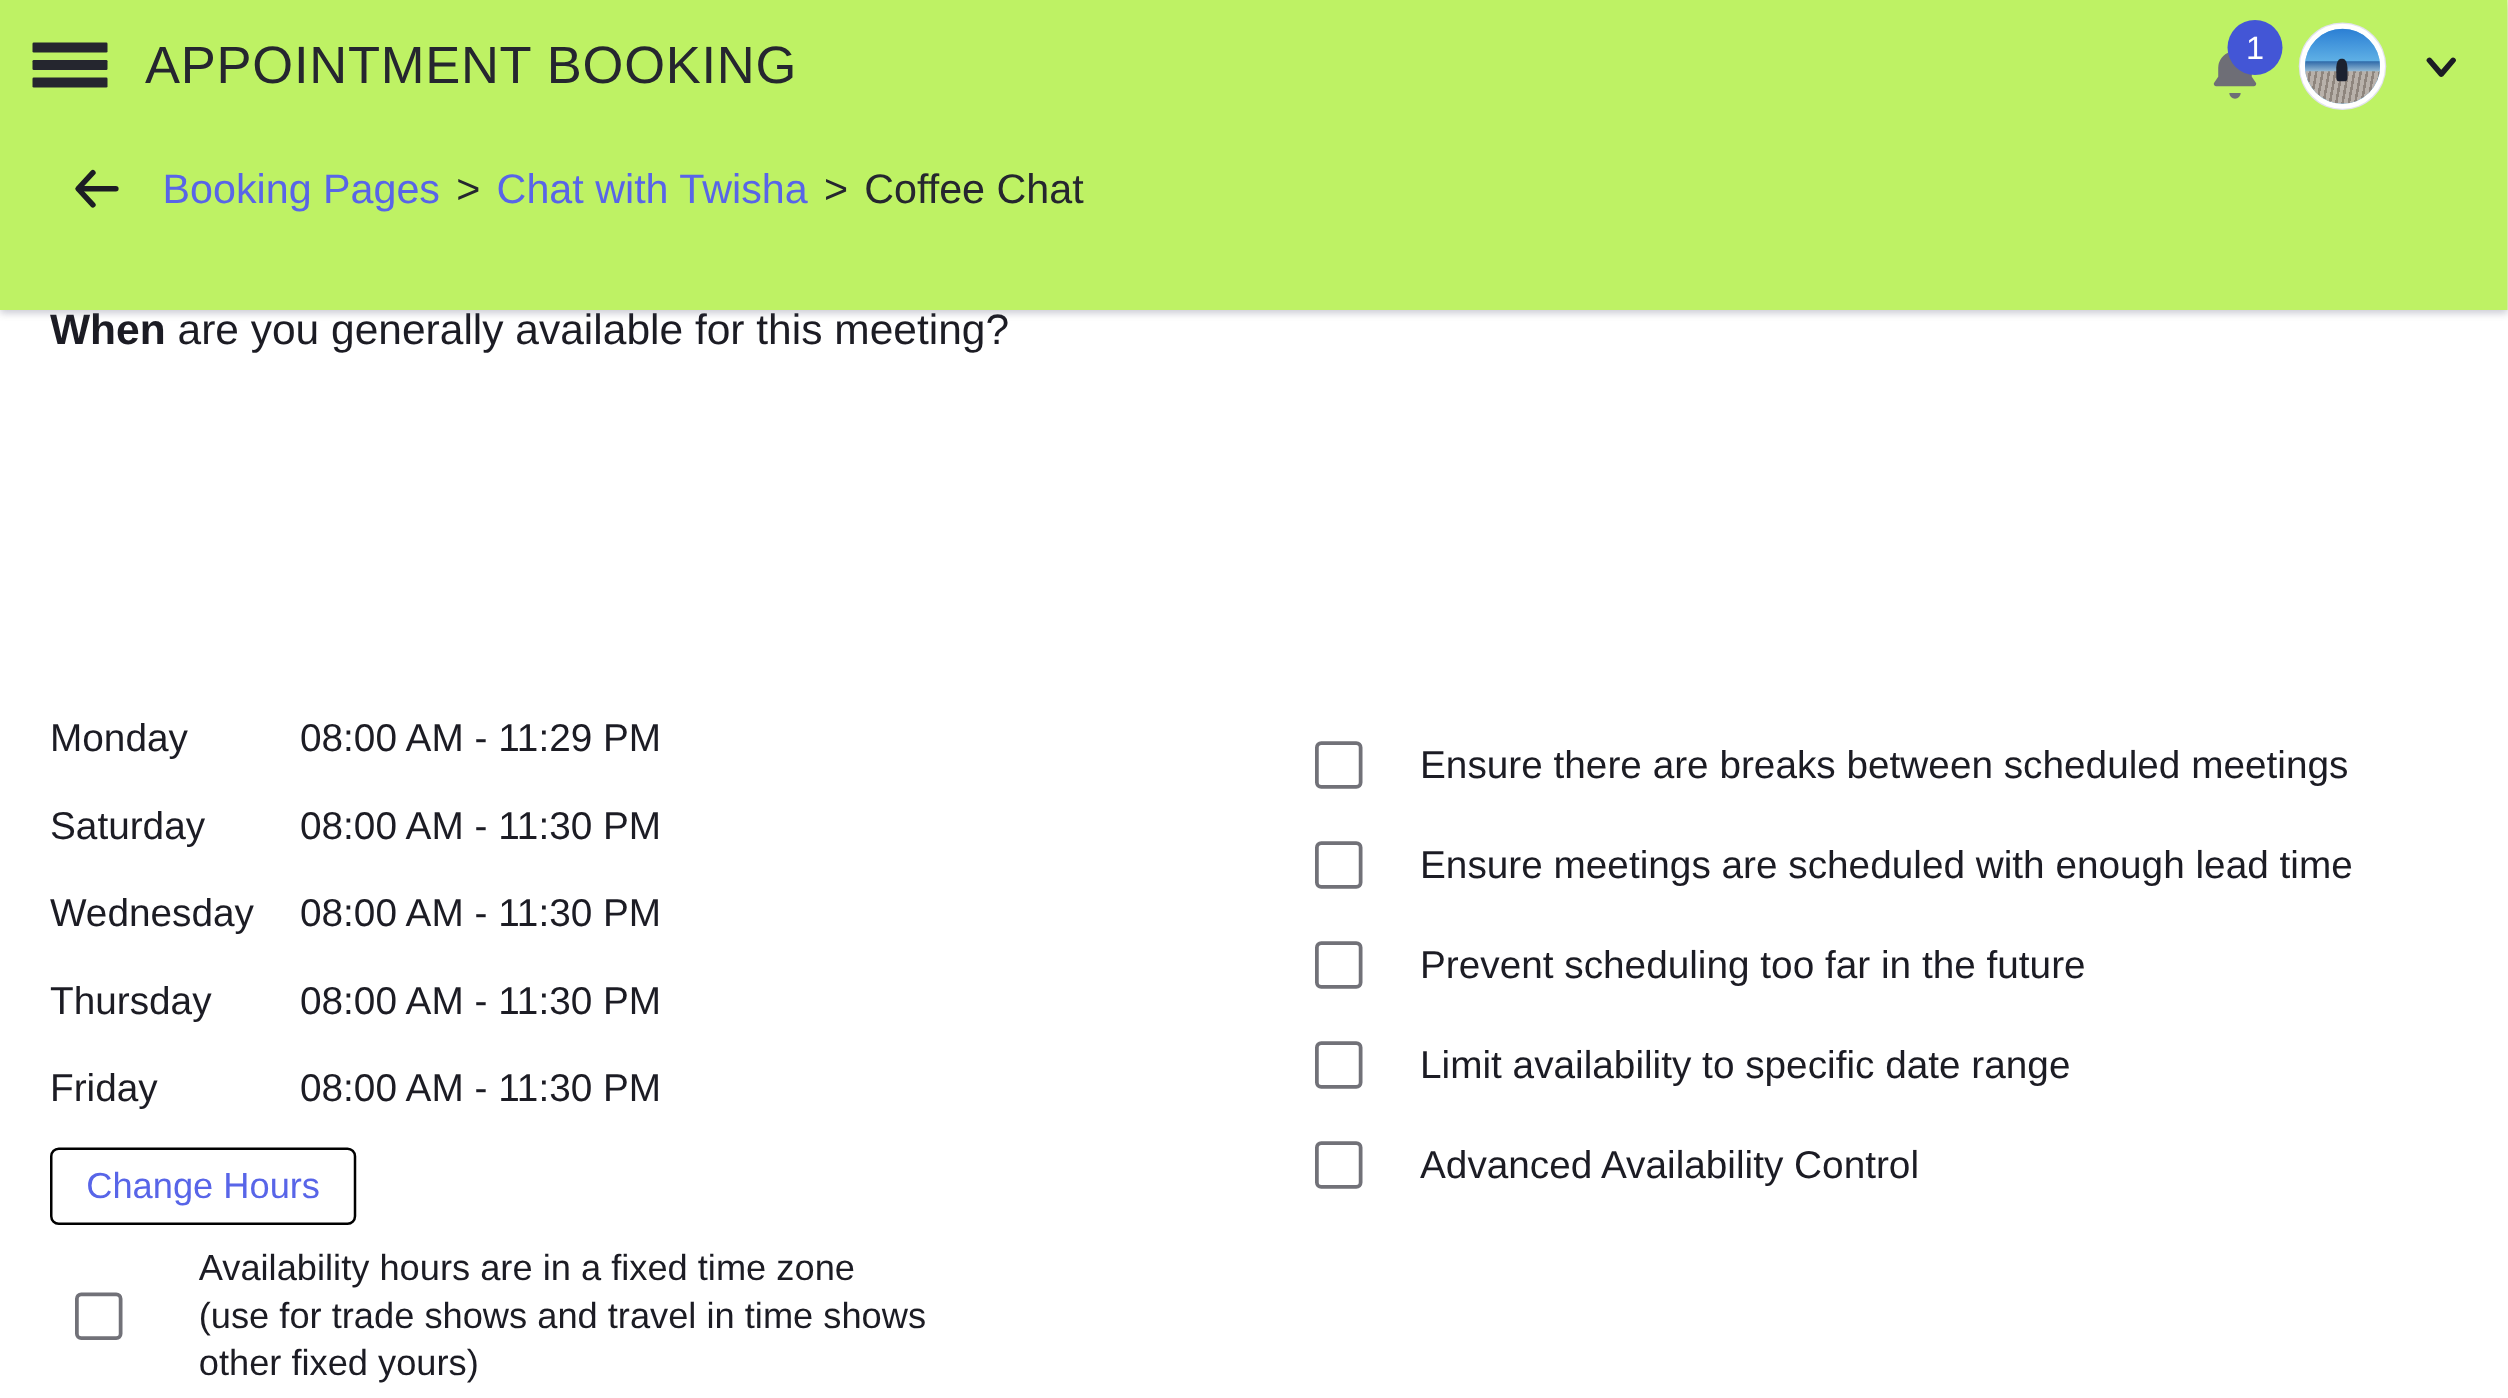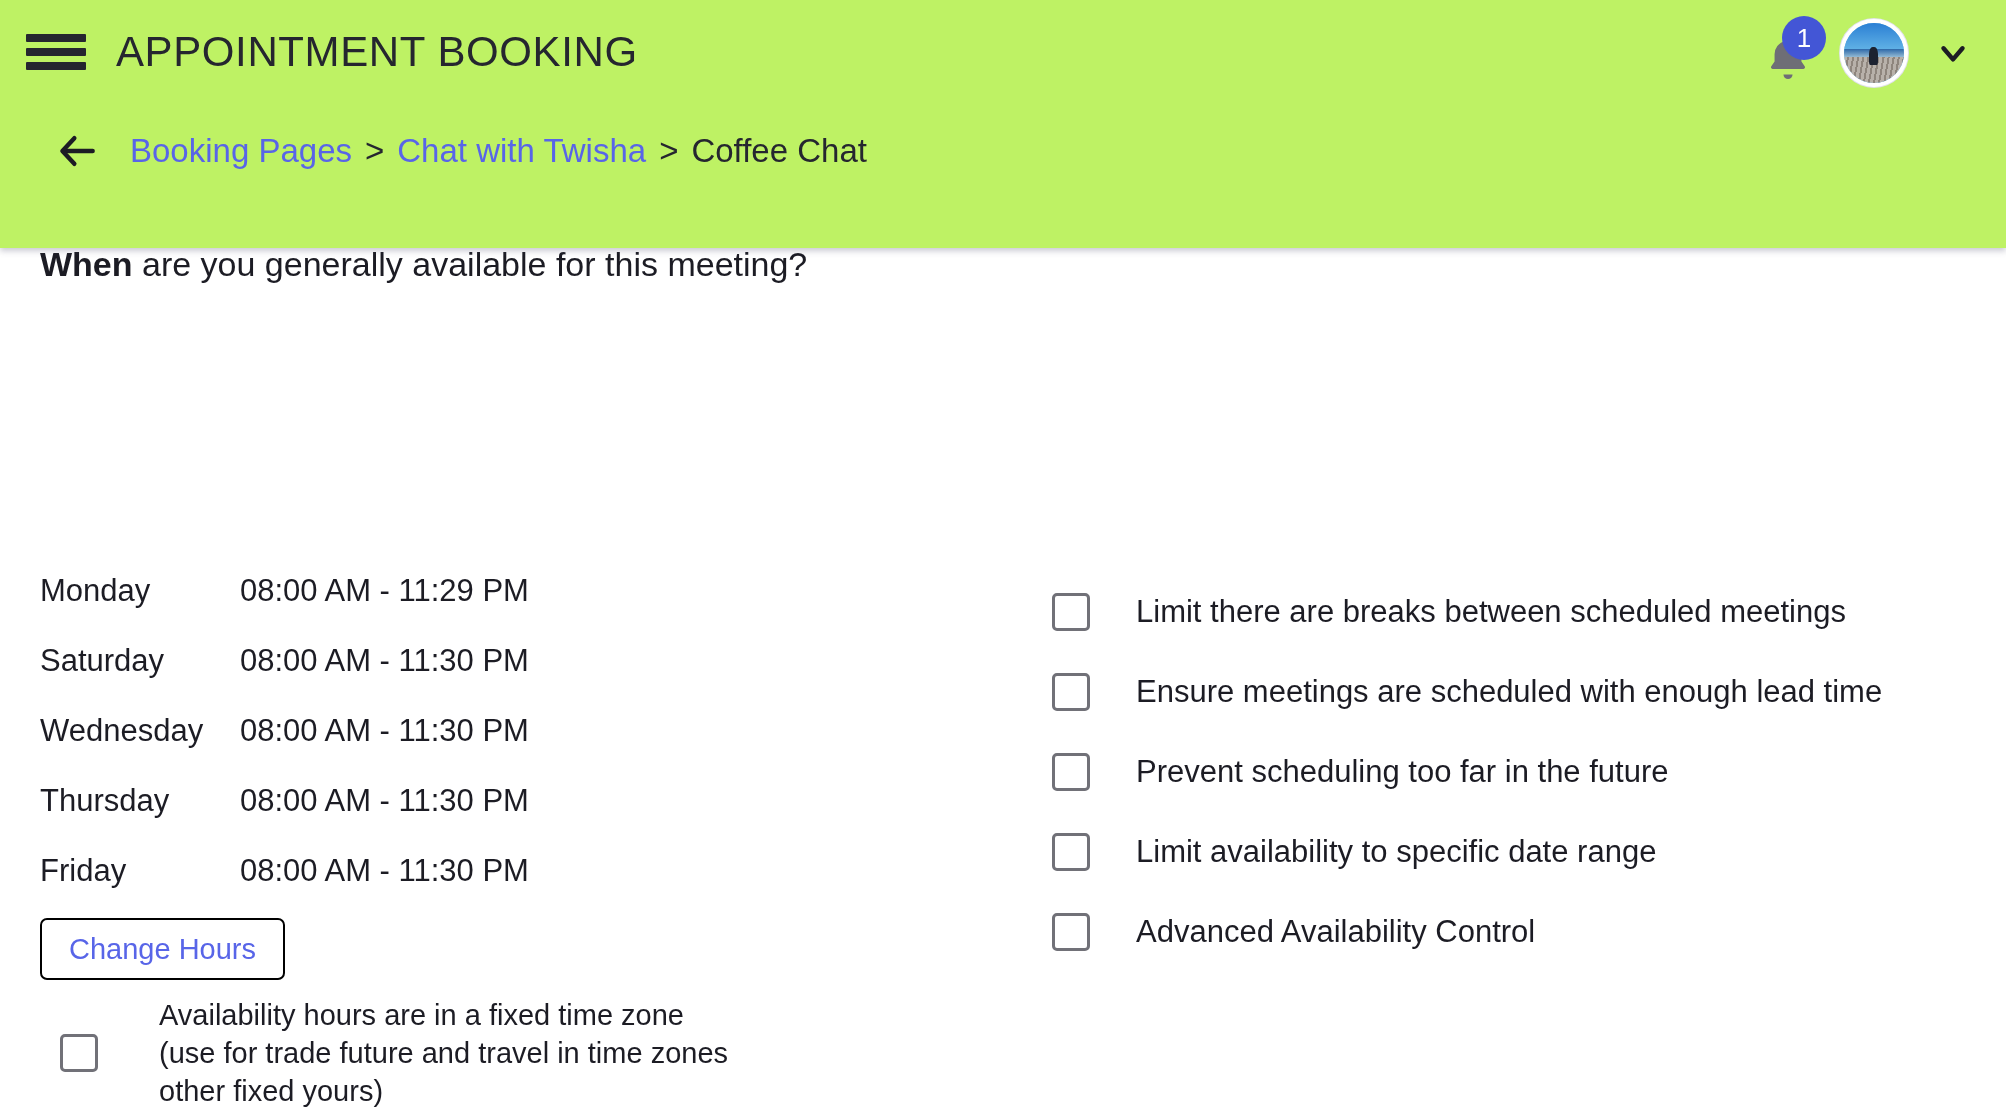--- a/index.html
+++ b/index.html
@@ -398,30 +398,30 @@
     </div>
 
   </div>
 
   <button class="change-hours-btn">Change Hours</button>
 
   <div class="fixed-tz-row">
     <span class="cbox"></span>
     <span class="fixed-tz-label">
       <span>Availability hours are in a fixed time zone</span><br>
-      <span>(use for trade future and travel in time zones</span><br>
+      <span>(use for trade shows and travel in time shows</span><br>
       <span>other fixed yours)</span>
     </span>
   </div>
 
   <div class="options">
 
     <div class="option-row">
       <span class="cbox"></span>
-      <span class="option-label">Limit there are breaks between scheduled meetings</span>
+      <span class="option-label">Ensure there are breaks between scheduled meetings</span>
     </div>
 
     <div class="option-row">
       <span class="cbox"></span>
       <span class="option-label">Ensure meetings are scheduled with enough lead time</span>
     </div>
 
     <div class="option-row">
       <span class="cbox"></span>
       <span class="option-label">Prevent scheduling too far in the future</span>

